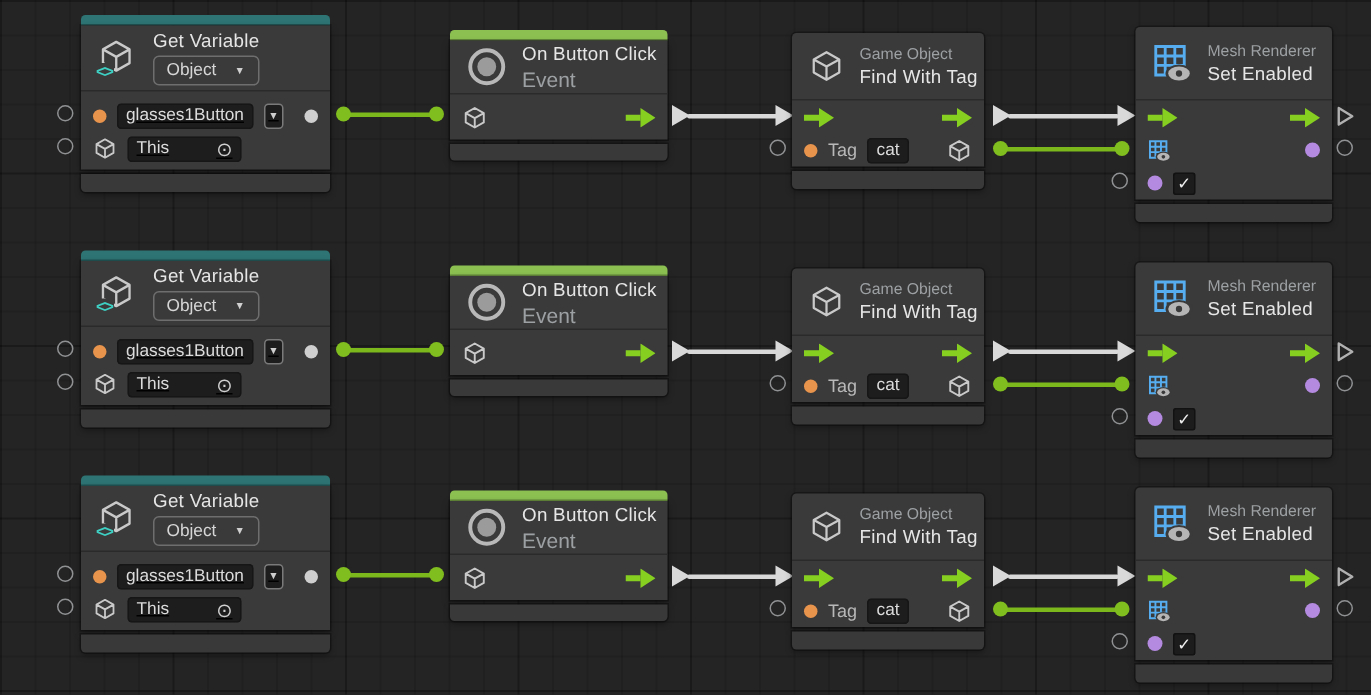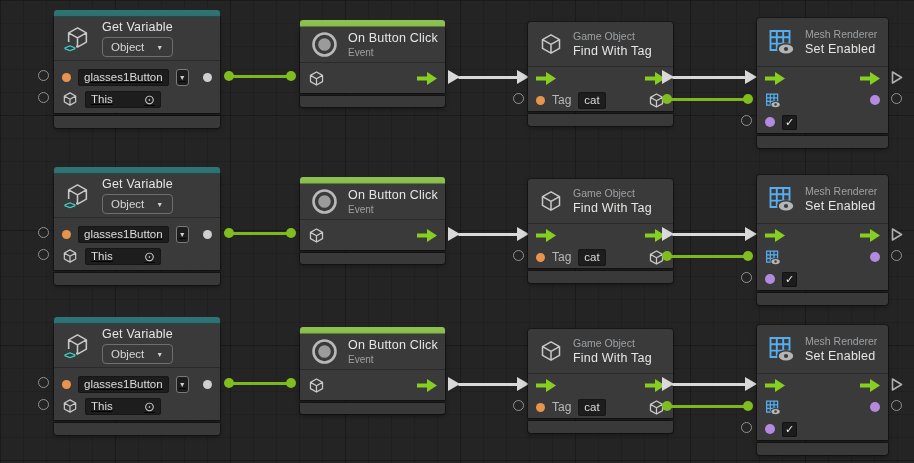--- a/index.html
+++ b/index.html
@@ -24,31 +24,31 @@
   .topbar{height:7px;border-radius:3px 3px 0 0;}
   .topbar.teal{background:#2e7474;}
   .topbar.green{background:#8cc152;}
   .main{background:#3a3a3a;box-shadow:0 0 0 1px rgba(0,0,0,.30),0 2px 5px rgba(0,0,0,.35);}
   .footer{height:12px;background:#393939;margin-top:3px;border-radius:0 0 3px 3px;
           box-shadow:0 0 0 1px rgba(0,0,0,.30),0 2px 4px rgba(0,0,0,.35);}
   .header{display:flex;align-items:center;gap:10px;padding:0 11px;border-bottom:1px solid #2a2a2a;}
   .titles{display:flex;flex-direction:column;justify-content:center;}
   .title{font-size:12.5px;color:#e6e6e6;letter-spacing:.2px;white-space:nowrap;}
   .cat{font-size:10.5px;color:#9da0a3;margin-bottom:2px;white-space:nowrap;}
-  .sub{font-size:10px;color:#9da0a3;margin-top:2px;}
+  .sub{font-size:14px;color:#9da0a3;margin-top:2px;}
 
   .n-getvar{left:54px;top:0;width:166px;}
   .n-getvar .header{height:43px;}
   .n-getvar .body{height:52px;padding-top:5px;box-sizing:border-box;text-decoration:underline;}
   .n-obc{left:300px;top:10px;width:145px;}
   .n-obc .header{height:35px;}
   .n-obc .body{height:30px;}
   .n-obc .body .prow{height:30px;}
   .n-obc .footer{height:11px;}
-  .n-fwt{left:528px;top:12px;width:145px;}
+  .n-fwt{left:528px;top:12px;width:128px;}
   .n-fwt .header{height:44px;}
   .n-fwt .body{height:44px;}
   .n-sete{left:757px;top:8px;width:131px;}
   .n-sete .header{height:48px;}
   .n-sete .body{height:66px;}
 
   .body .prow{height:22px;display:flex;align-items:center;padding:0 8px;gap:7px;}
   .spacer{flex:1;}
 
   

